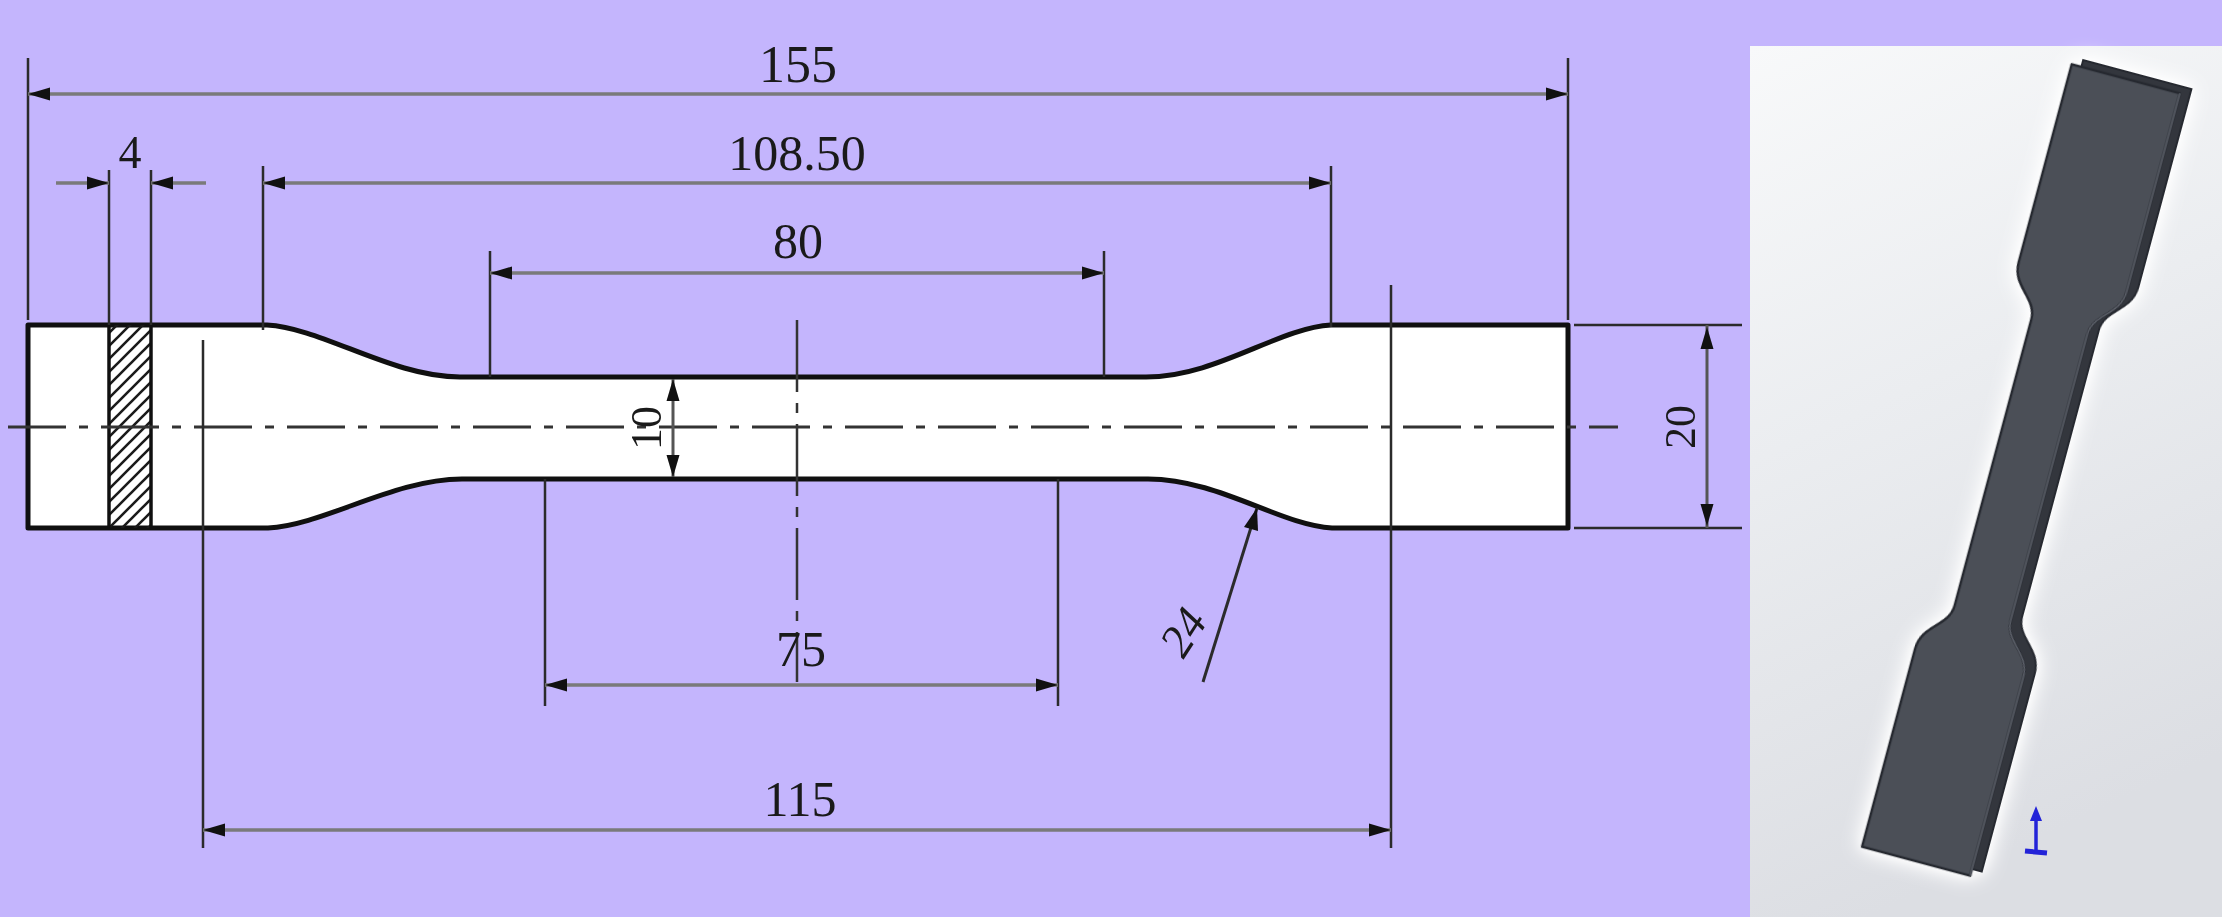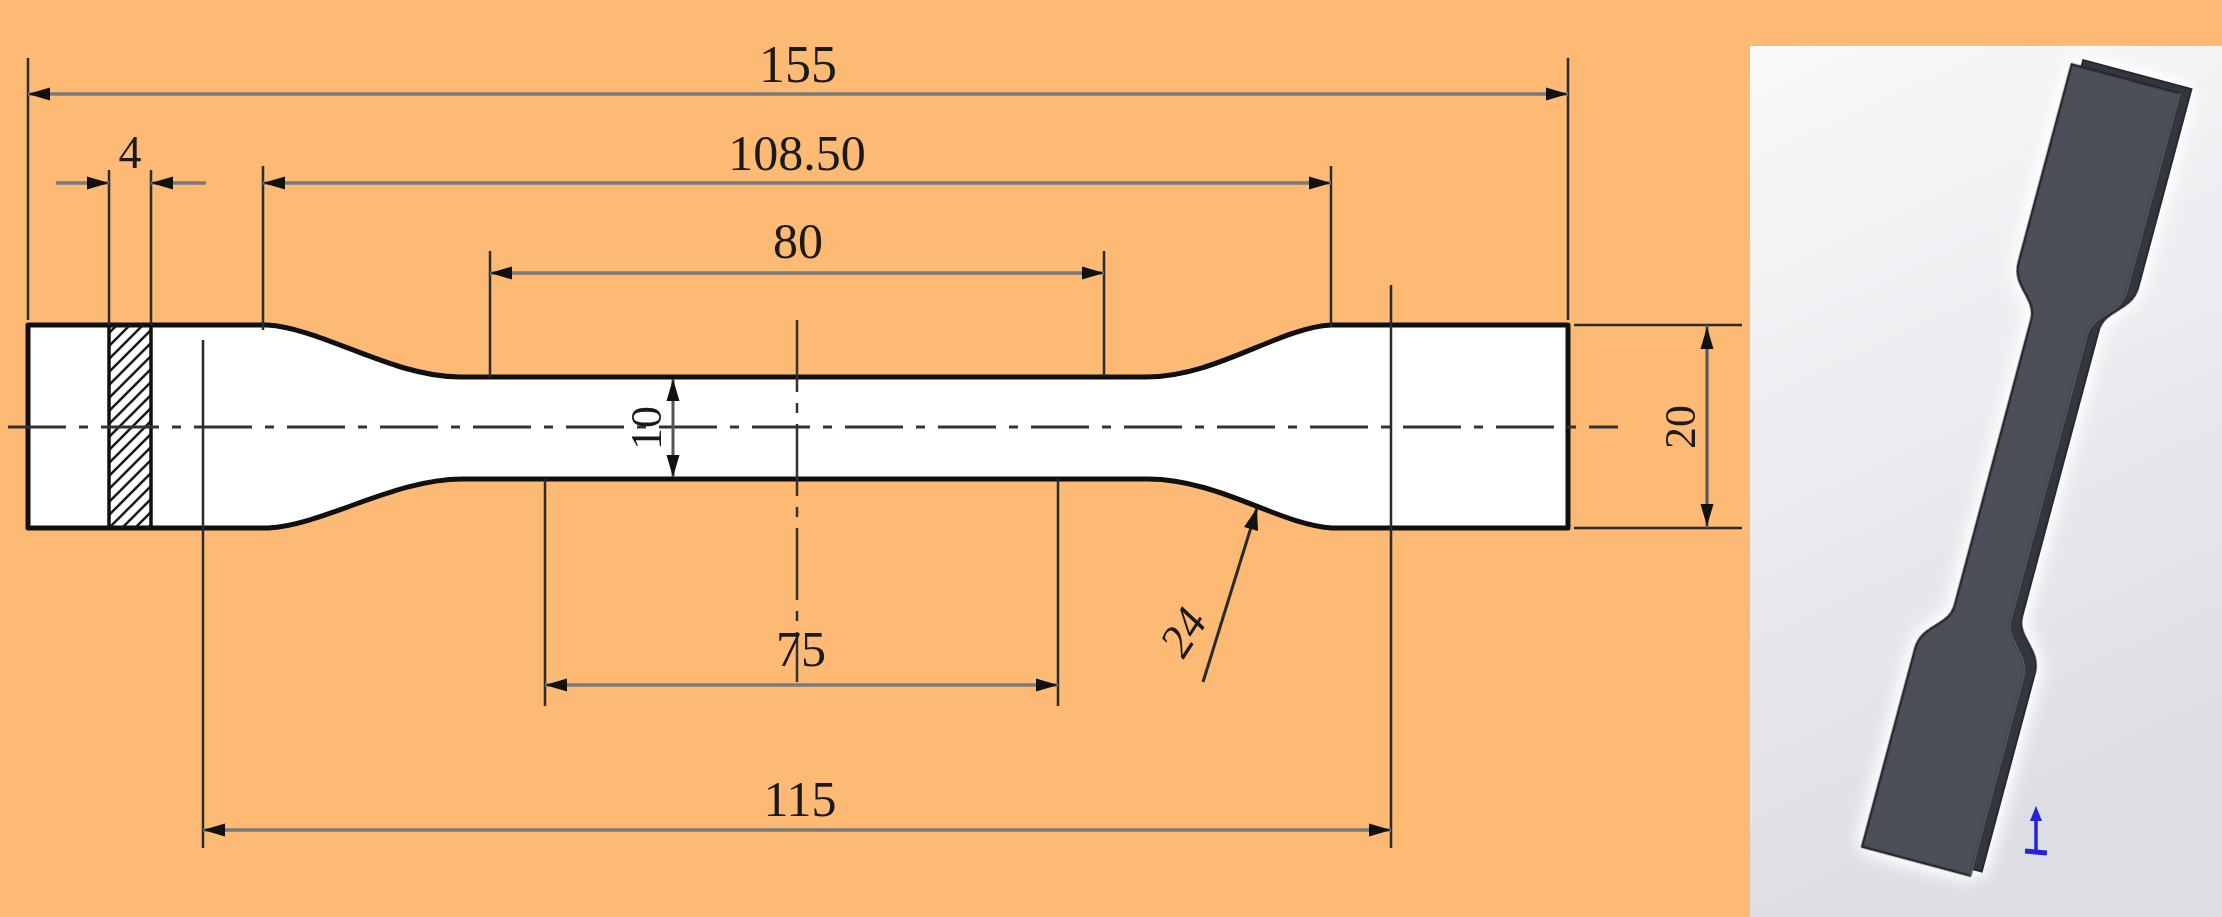--- a/index.html
+++ b/index.html
@@ -4,21 +4,21 @@
 <style>
   html, body {
     margin: 0;
     padding: 0;
     background: #ffffff;
   }
   .figure-canvas {
     position: relative;
     width: 2222px;
     height: 917px;
-    background: #fdba74;
+    background: #c4b5fd;
     font-family: "Liberation Serif", serif;
     overflow: hidden;
   }
   svg { display: block; }
   .dim-text {
     font-family: "Liberation Serif", serif;
     fill: #1a1a1a;
   }
   .dim-text-italic {
     font-family: "Liberation Serif", serif;

